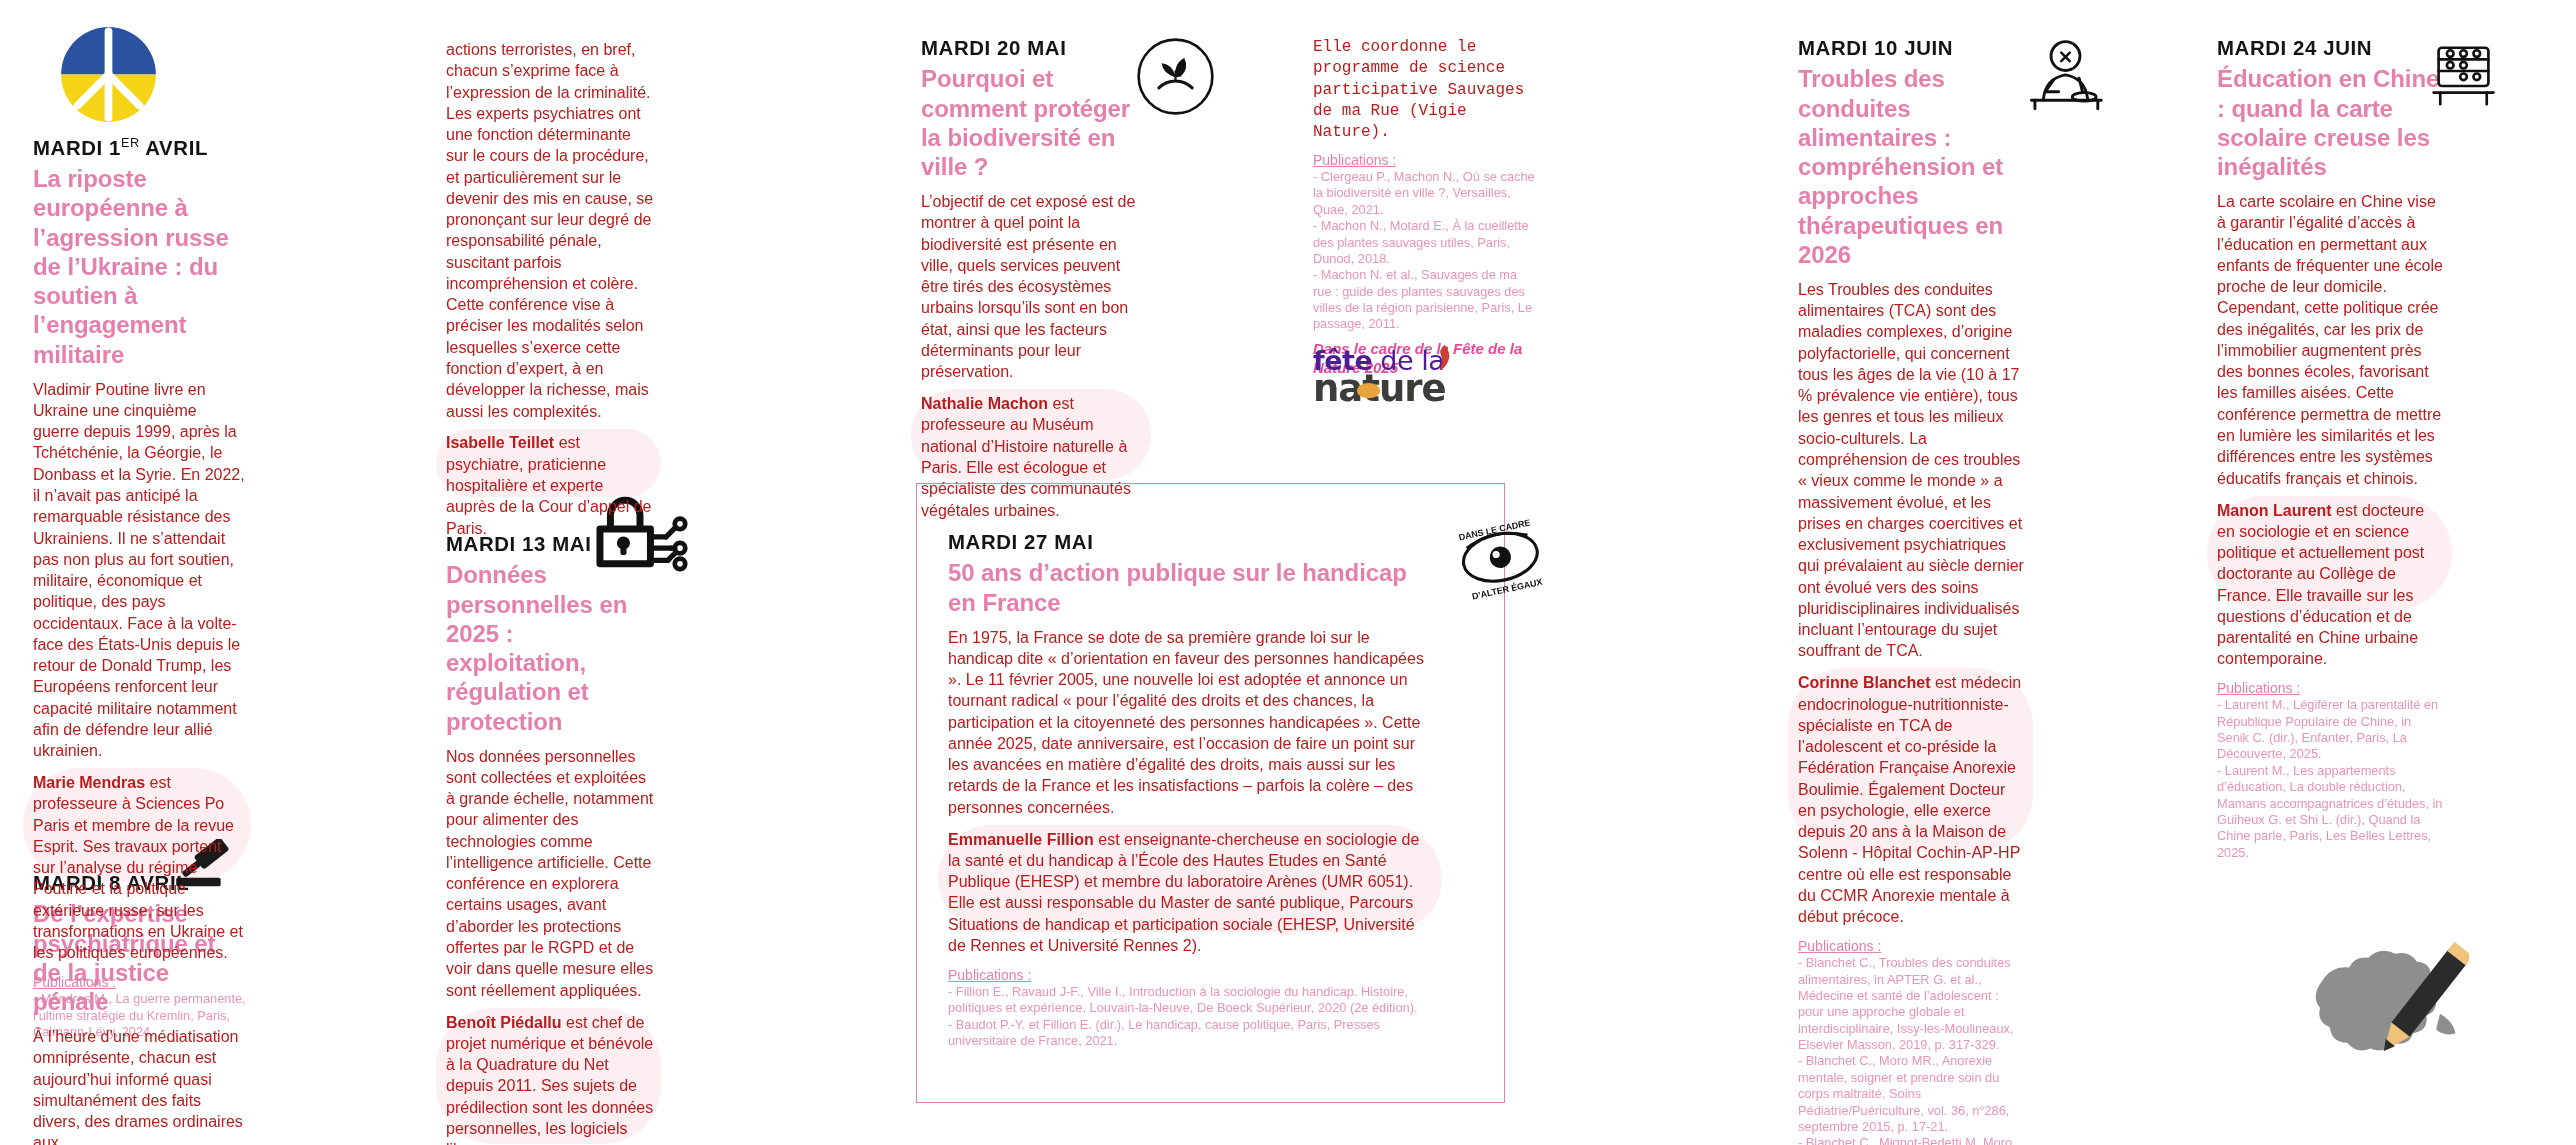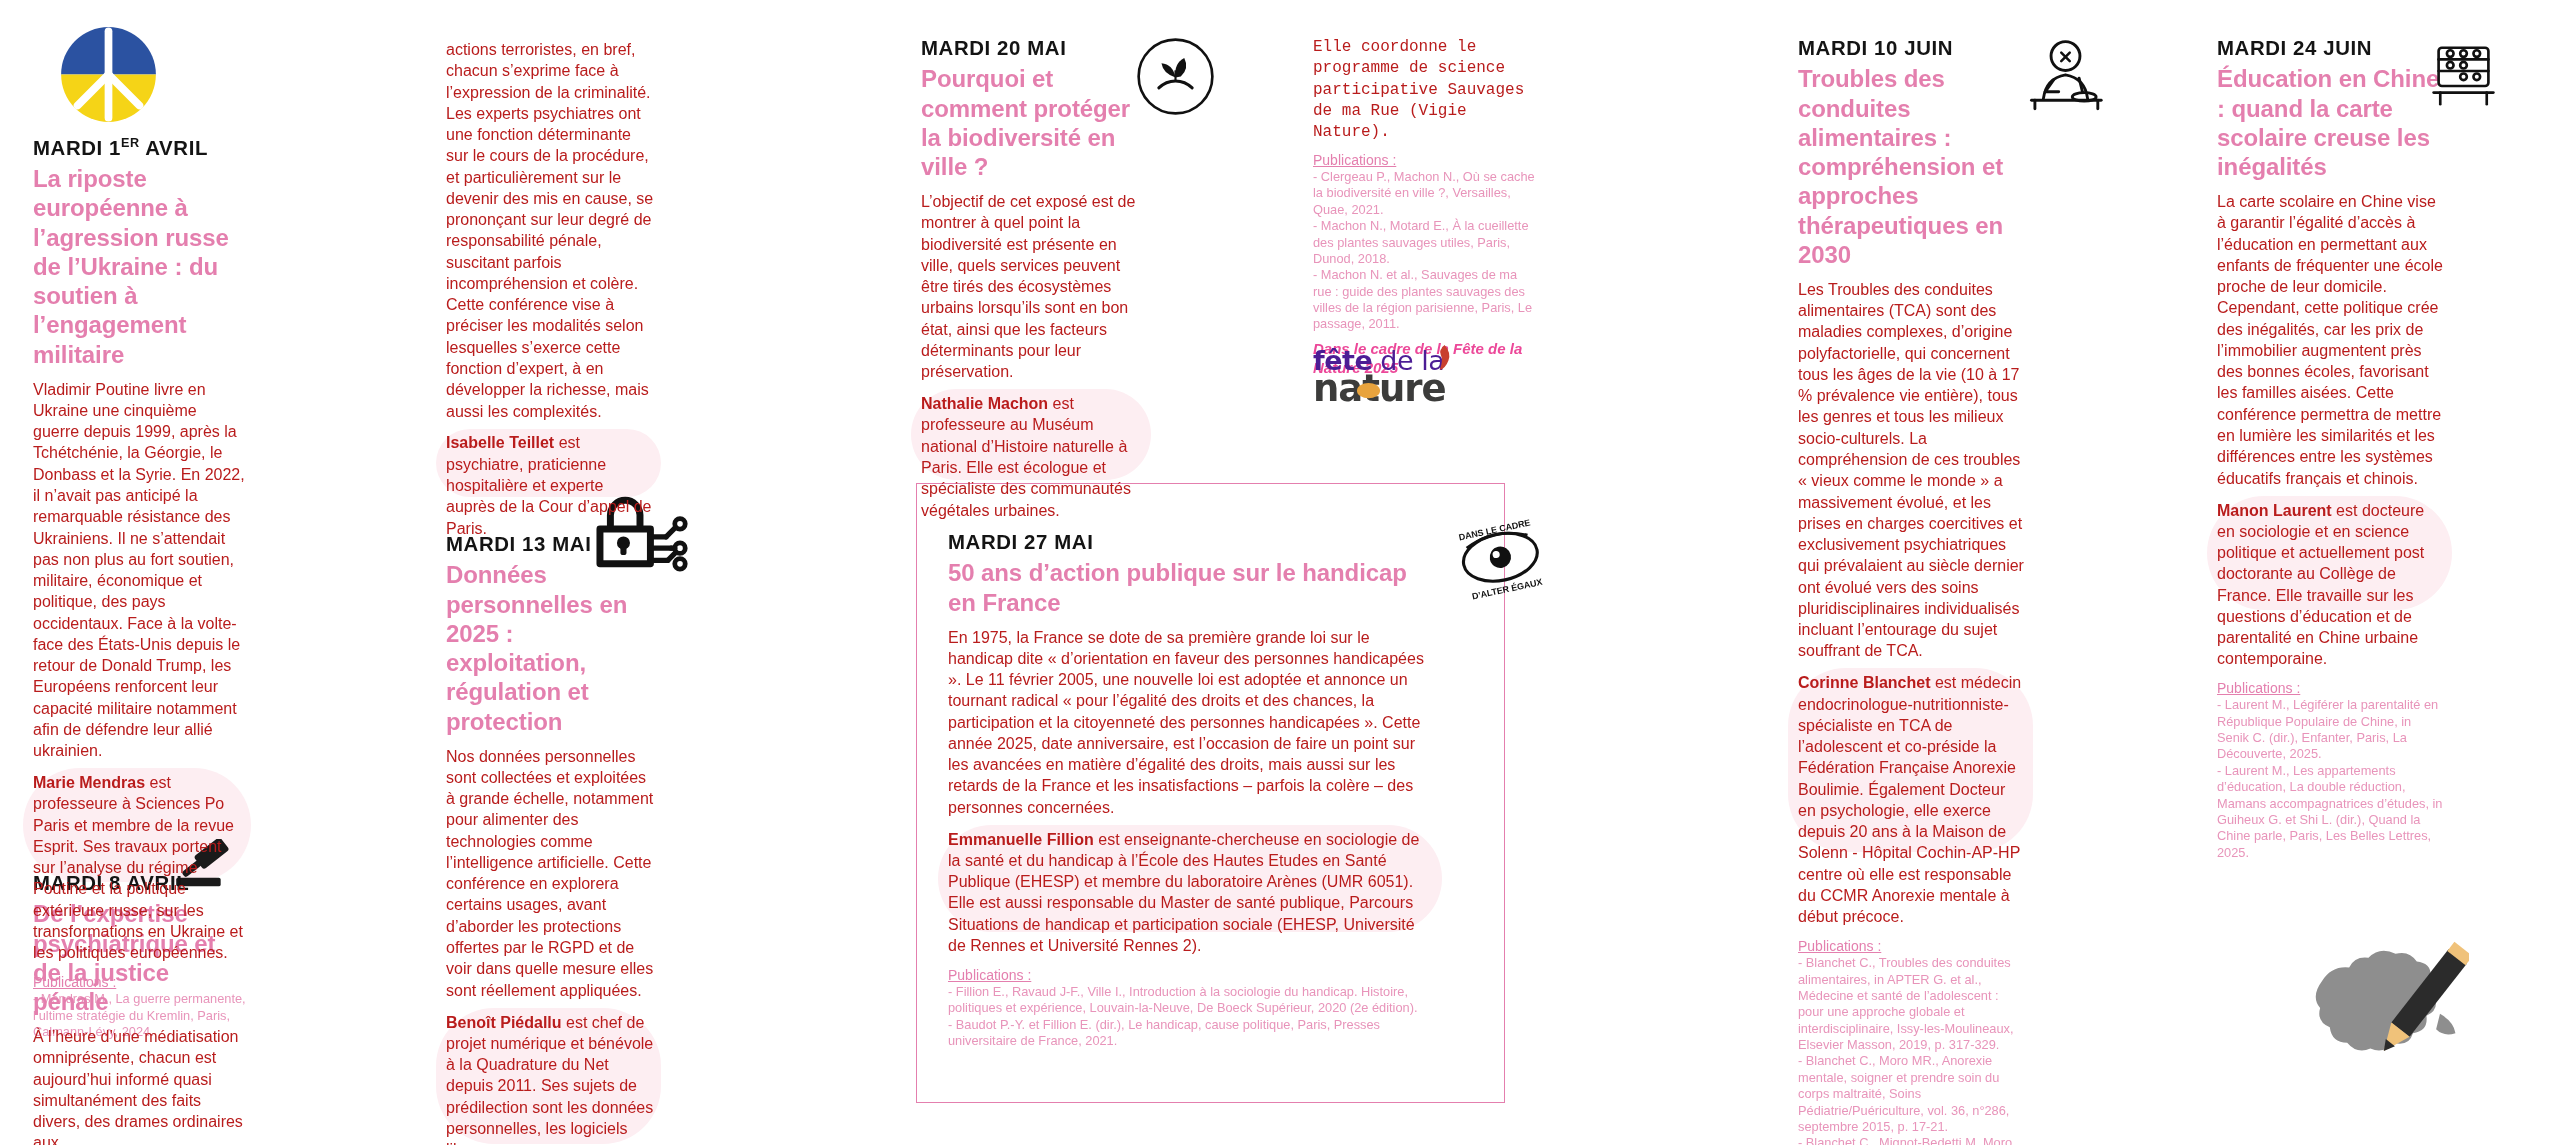--- a/index.html
+++ b/index.html
@@ -14,21 +14,21 @@
   }
   .page{position:absolute;inset:0;}
 
   
   .col{position:absolute;top:0;box-sizing:border-box;}
 
   .date{
     font-size:20.4px;font-weight:bold;letter-spacing:0.6px;
     color:#141414;margin:0 0 3.9px 0;line-height:1.15;
   }
-  .date sup{font-size:.62em;vertical-align:super;font-weight:bold;}
+  .date sup{font-size:.62em;vertical-align:super;font-weight:normal;}
 
   .title{
     font-size:24px;font-weight:bold;color:#e47fae;
     line-height:1.22;margin:0 0 9.7px 0;letter-spacing:-0.1px;
   }
 
   p.body{
     font-size:16px;line-height:1.33;margin:0 0 10.7px 0;color:#b91c1c;
   }
   p.body.tight{margin-bottom:8.7px;font-family:Liberation Mono, monospace;}
@@ -255,21 +255,21 @@
           <text x="65" y="24" font-family="Liberation Sans, sans-serif" font-size="10" font-weight="bold" text-anchor="middle" fill="#111">DANS LE CADRE</text>
           <text x="65" y="92" font-family="Liberation Sans, sans-serif" font-size="10" font-weight="bold" text-anchor="middle" fill="#111">D’ALTER ÉGAUX</text>
         </g>
       </svg>
     </div>
   </div>
 
   <div class="col" style="left:1798px;width:228px;">
     <div style="position:absolute;left:0;top:37px;width:228px;">
       <div class="date">MARDI 10 JUIN</div>
-      <div class="title">Troubles des conduites alimentaires : compréhension et approches thérapeutiques en 2030</div>
+      <div class="title">Troubles des conduites alimentaires : compréhension et approches thérapeutiques en 2026</div>
       <p class="body">Les Troubles des conduites alimentaires (TCA) sont des maladies complexes, d’origine polyfactorielle, qui concernent tous les âges de la vie (10 à 17 % prévalence vie entière), tous les genres et tous les milieux socio-culturels. La compréhension de ces troubles « vieux comme le monde » a massivement évolué, et les prises en charges coercitives et exclusivement psychiatriques qui prévalaient au siècle dernier ont évolué vers des soins pluridisciplinaires individualisés incluant l’entourage du sujet souffrant de TCA.</p>
       <div class="bio">
         <span class="hl" style="left:-9.7px;top:-3.9px;width:245px;height:184px;"></span>
         <p class="body"><b>Corinne Blanchet</b><span> est médecin endocrinologue-nutritionniste- spécialiste en TCA de l’adolescent et co-préside la Fédération Française Anorexie Boulimie. Également Docteur en psychologie, elle exerce depuis 20 ans à la Maison de Solenn - Hôpital Cochin-AP-HP centre où elle est responsable du CCMR Anorexie mentale à début précoce.</span></p>
       </div>
       <div class="pubs-head">Publications :</div>
       <p class="pubs">- Blanchet C., Troubles des conduites alimentaires, in APTER G. et al., Médecine et santé de l’adolescent : pour une approche globale et interdisciplinaire, Issy-les-Moulineaux, Elsevier Masson, 2019, p. 317-329.</p>
       <p class="pubs">- Blanchet C., Moro MR., Anorexie mentale, soigner et prendre soin du corps maltraité, Soins Pédiatrie/Puériculture, vol. 36, n°286, septembre 2015, p. 17-21.</p>
       <p class="pubs">- Blanchet C., Mignot-Bedetti M, Moro MR., La boulimie nerveuse, une pathologie aux multiples complications, Soins Pédiatrie/Puériculture, vol. 36, n°286, septembre 2015, p. 22-25.</p>
 

